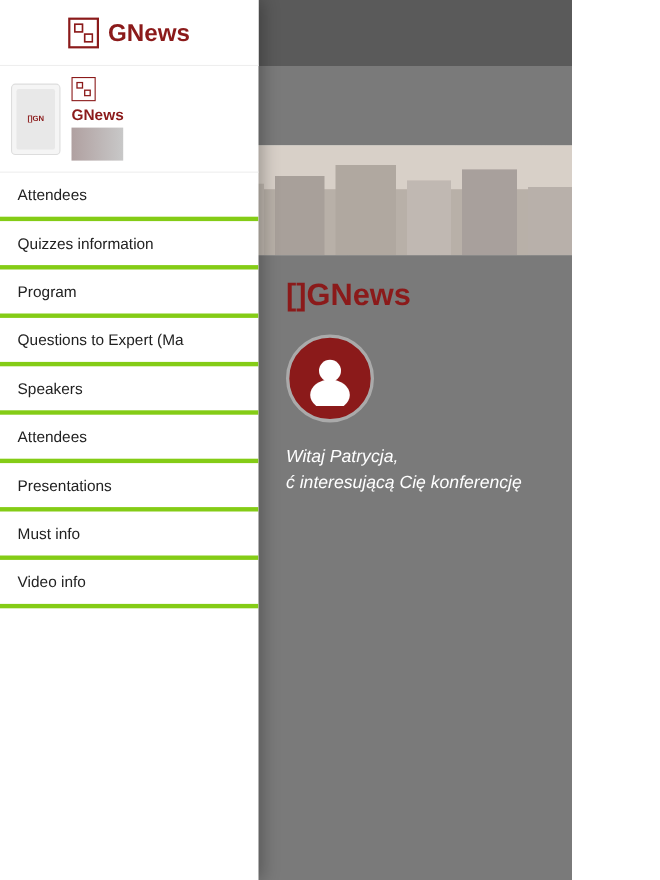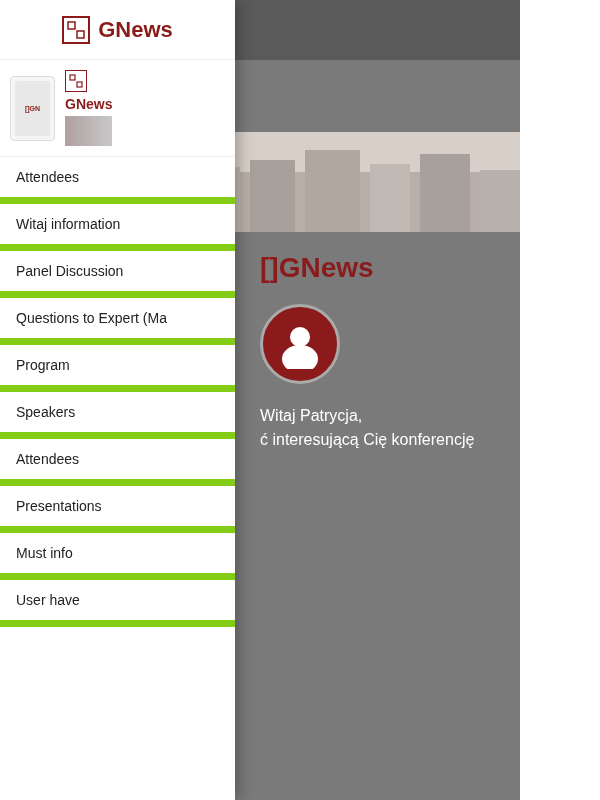--- a/index.html
+++ b/index.html
@@ -104,20 +104,21 @@
       height: 50px;
       fill: #fff;
     }
 
     
     .welcome-section {
       padding: 10px 16px 10px 260px;
       color: #fff;
       font-size: 16px;
       line-height: 1.5;
+      font-style: italic;
     }
 
     
     .sidebar {
       position: absolute;
       top: 0; left: 0;
       width: 235px;
       height: 800px;
       background-color: #ffffff;
       z-index: 10;
@@ -225,21 +226,21 @@
     .sidebar-nav {
       flex: 1;
       overflow-y: auto;
     }
 
     .nav-item {
       padding: 12px 16px;
       font-size: 14px;
       color: #222;
       cursor: pointer;
-      border-bottom: 7px solid #84cc16;
+      border-bottom: 4px solid #84cc16;
       display: flex;
       align-items: center;
     }
 
     
     .people-bg {
       width: 100%;
       height: 100%;
     }
   </style>
@@ -348,24 +349,23 @@
         </svg>
       </div>
       <span class="preview-name">GNews</span>
       <div class="preview-banner-small"></div>
     </div>
   </div>
 
   <div class="sidebar-nav">
 
   <div class="nav-item">Attendees</div>
-      <div class="nav-item">Witaj information</div>
-      <div class="nav-item">Panel Discussion</div>
+      <div class="nav-item">Quizzes information</div>
+      <div class="nav-item">Program</div>
       <div class="nav-item">Questions to Expert (Ma</div>
-      <div class="nav-item">Program</div>
       <div class="nav-item">Speakers</div>
       <div class="nav-item">Attendees</div>
       <div class="nav-item">Presentations</div>
       <div class="nav-item">Must info</div>
-      <div class="nav-item">User have</div>
+      <div class="nav-item">Video info</div>
     </div>
 
 </div>
 
 </body></html>

